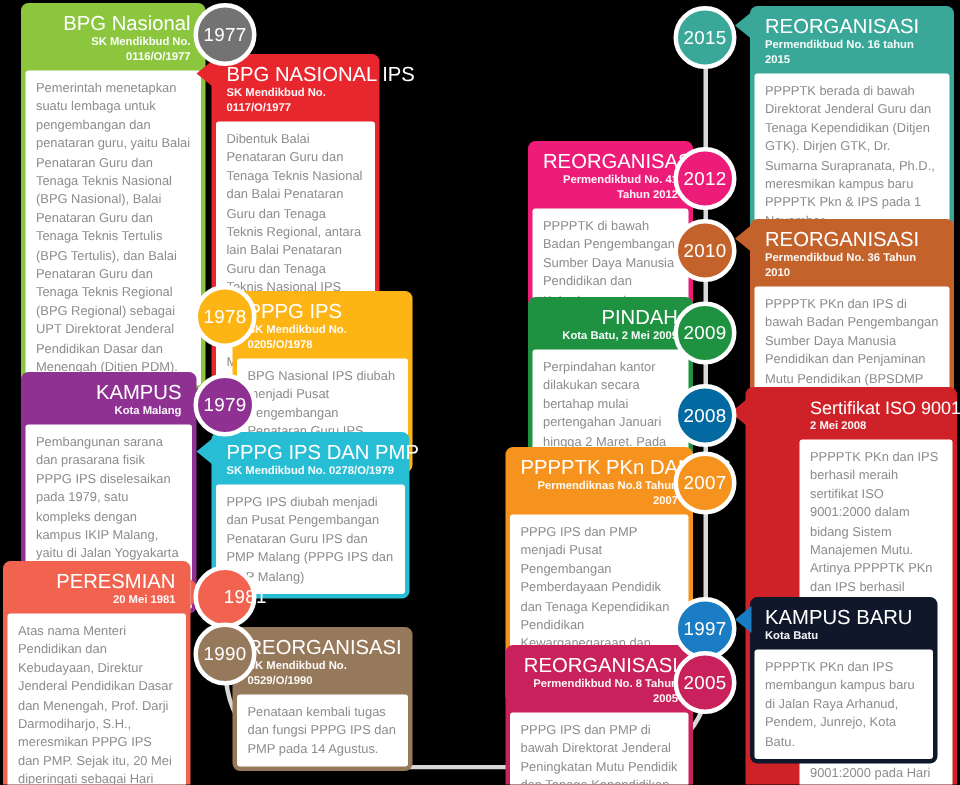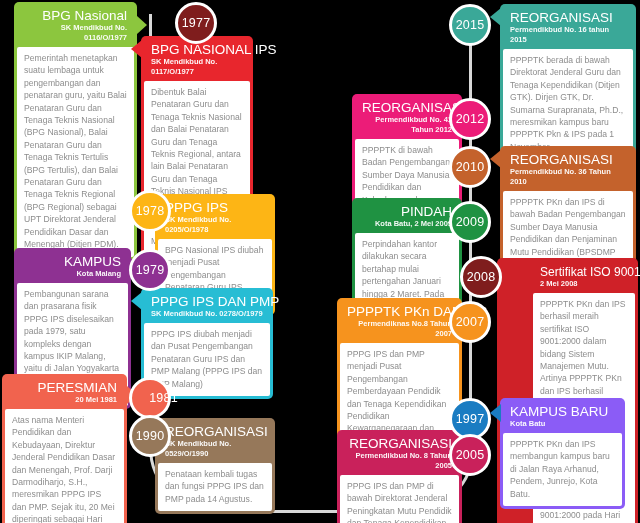--- a/index.html
+++ b/index.html
@@ -164,30 +164,30 @@
 
   <div class="card la" style="left:497px;top:258px;width:141px;background:#cf2128;padding-left:36px;">
     <div class="hd">
       <div class="ttl" style="font-size:12px;">Sertifikat ISO 9001:2000</div>
       <div class="sub">2 Mei 2008</div>
     </div>
     <div class="bd">PPPPTK PKn dan IPS berhasil meraih sertifikat ISO 9001:2000 dalam bidang Sistem Manajemen Mutu. Artinya PPPPTK PKn dan IPS berhasil memperlihatkan kerja sama tim yang solid dalam manajemen mutu dari segala bidang internal. SAI Global yang berkantor pusat di Australia menganugerahkan sertifikat ISO 9001:2000 pada Hari Pendidikan Nasional.</div>
   </div>
   <div class="arrow left" style="left:487px;top:266px;border-right:11px solid #cf2128;"></div>
 
-  <div class="card la" style="left:500px;top:398px;width:125px;background:#8b5cf6;">
+  <div class="card la" style="left:500px;top:398px;width:125px;background:#0f172a;">
     <div class="hd">
       <div class="ttl">KAMPUS BARU</div>
       <div class="sub">Kota Batu</div>
     </div>
     <div class="bd">PPPPTK PKn dan IPS membangun kampus baru di Jalan Raya Arhanud, Pendem, Junrejo, Kota Batu.</div>
   </div>
   <div class="arrow left" style="left:490px;top:404px;border-right:11px solid #1a7cc2;"></div>
 
-  <div class="year" style="left:129px;top:2px;background:#7f1d1d;margin-left:46px;">
+  <div class="year" style="left:129px;top:2px;background:#737373;">
     <span>1977</span>
   </div>
   <div class="year" style="left:129px;top:190px;background:#fdb515;">
     <span>1978</span>
   </div>
   <div class="year" style="left:129px;top:249px;background:#8e3192;">
     <span>1979</span>
   </div>
   <div class="year" style="left:129px;top:377px;background:#f1634e;padding-left:27px;">
     <span>1981</span>
@@ -201,21 +201,21 @@
   </div>
   <div class="year" style="left:449px;top:98px;background:#ec1c78;">
     <span>2012</span>
   </div>
   <div class="year" style="left:449px;top:146px;background:#c4622c;">
     <span>2010</span>
   </div>
   <div class="year" style="left:449px;top:201px;background:#1f9242;justify-content:center;">
     <span>2009</span>
   </div>
-  <div class="year" style="left:449px;top:256px;background:#7f1d1d;margin-left:11px;">
+  <div class="year" style="left:449px;top:256px;background:#0369a1;">
     <span>2008</span>
   </div>
   <div class="year" style="left:449px;top:301px;background:#f6931e;">
     <span>2007</span>
   </div>
   <div class="year" style="left:449px;top:398px;background:#1a7cc2;">
     <span>1997</span>
   </div>
   <div class="year" style="left:449px;top:434px;background:#c9215b;">
     <span>2005</span>

